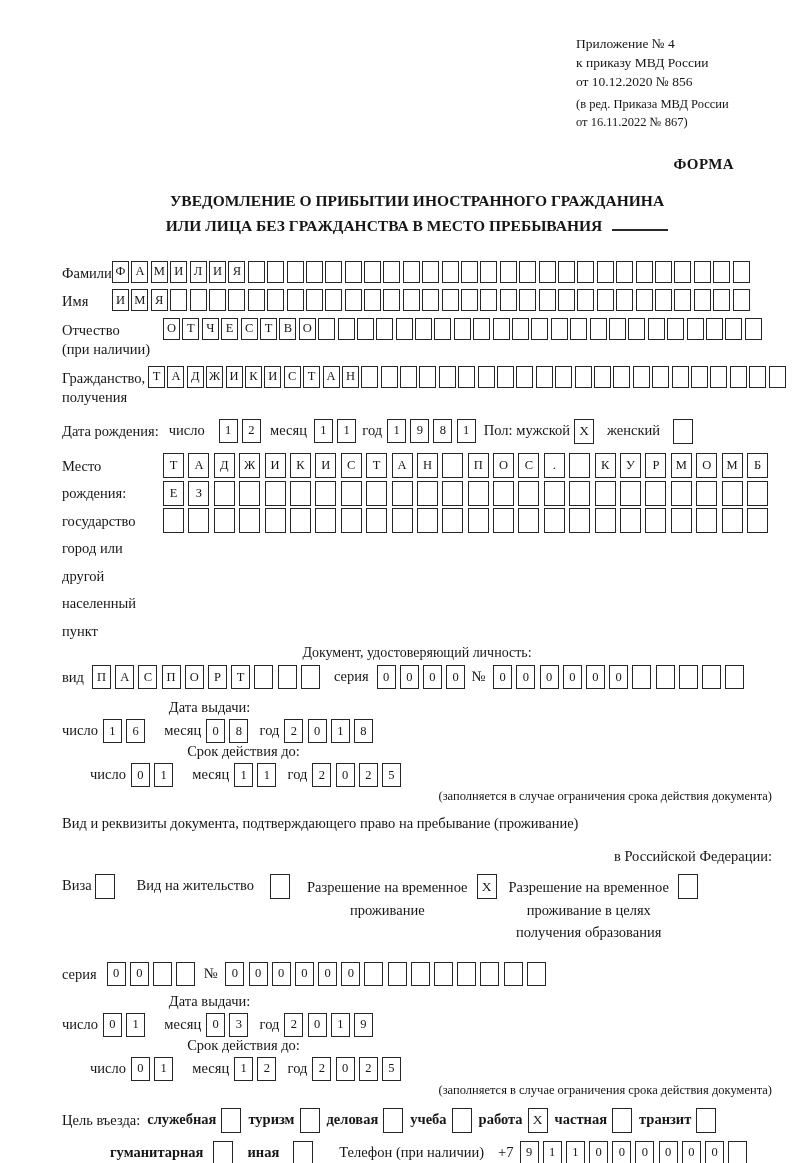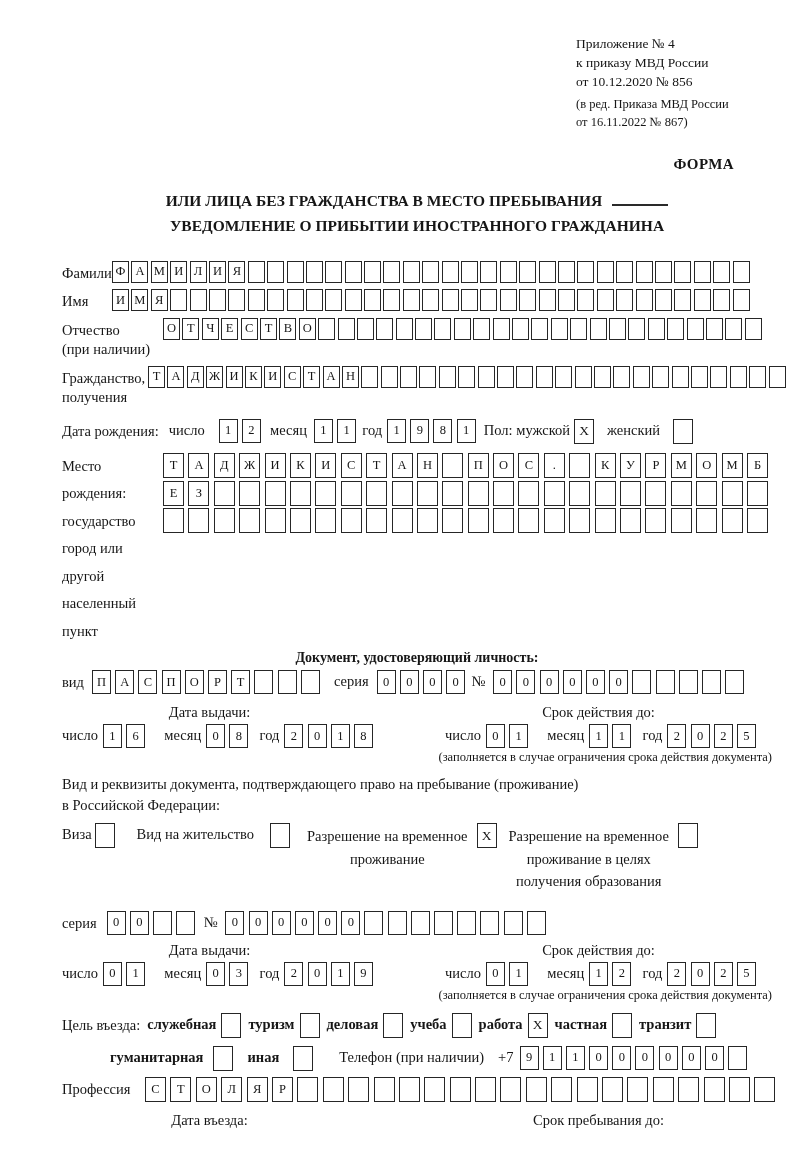--- a/index.html
+++ b/index.html
@@ -45,36 +45,36 @@
 
   .w50  { width:50px; }
   .w86  { width:86px; }
   .w101 { width:101px; }
   .w30  { width:30px; }
   .w83  { width:83px; }
 
   .stack { display:flex; flex-direction:column; }
   .stack .cells { margin-bottom:2.6px; }
 
-  .center-bold { text-align:center; font-weight:bold; font-size:14px; margin-top:5px; }
-
-  .two-col { display:flex; margin-top:10px; }
+  .center-bold { text-align:center; font-weight:normal; font-size:14px; }
+
+  .two-col { display:flex; margin-top:10px;flex-direction:column; }
   .col { width:355px; }
   .col-h { text-align:center; font-size:14.5px; }
   .col:first-child .col-h { margin-left:-60px; }
   .col + .col .col-h { margin-left:-20px; }
   .fld { display:flex; align-items:flex-start; margin-top:3px; }
   .fld .sub { padding-top:3px; margin-right:5px; }
   .fld .cells { margin-right:7px; }
   .col + .col { padding-left:28px; }
 
   .note { font-size:12.5px; text-align:right; margin-top:2px; }
 
   .intro { font-size:14.5px; margin-top:11px; }
-  .intro2 { font-size:14.5px; margin-top:4px; }
+  .intro2 { font-size:14.5px; margin-top:16px;text-align:right; }
 
   .opts { display:flex; align-items:flex-start; margin-top:9px; }
   .opt { display:flex; align-items:flex-start; }
   .opt .cbox { margin-left:9px; }
   .opt-t { text-align:center; font-size:14.5px; line-height:1.55; padding-top:2px; }
   .opt-single { font-size:14.5px; padding-top:3px; }
 
   .p-item { display:flex; align-items:flex-start; margin-left:7px; }
   .p-item .cbox { margin-left:5px; }
   .p-lbl { font-size:14.5px; padding-top:3px;font-weight:bold; }
@@ -92,24 +92,24 @@
     <div>к приказу МВД России</div>
     <div>от 10.12.2020 № 856</div>
     <div class="hdr-sub">
       <div>(в ред. Приказа МВД России</div>
       <div>от 16.11.2022 № 867)</div>
     </div>
   </div>
   <div class="forma">ФОРМА</div>
 
   <div class="title">
+    <div>УВЕДОМЛЕНИЕ О ПРИБЫТИИ ИНОСТРАННОГО ГРАЖДАНИНА</div>
     <div>
       <span>ИЛИ ЛИЦА БЕЗ ГРАЖДАНСТВА В МЕСТО ПРЕБЫВАНИЯ</span><span class="blank-line"></span>
     </div>
-    <div>УВЕДОМЛЕНИЕ О ПРИБЫТИИ ИНОСТРАННОГО ГРАЖДАНИНА</div>
   </div>
 
 
   <div class="row" style="margin-top:22px">
     <span class="lbl w50">Фамилия</span>
     <span class="cells ca">
           <span class="cell">Ф</span>
           <span class="cell">А</span>
           <span class="cell">М</span>
           <span class="cell">И</span>

